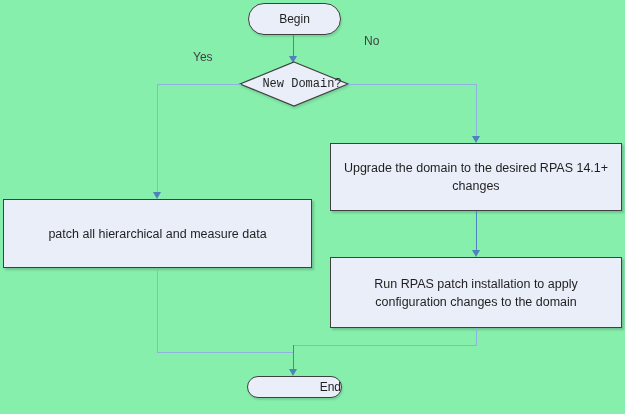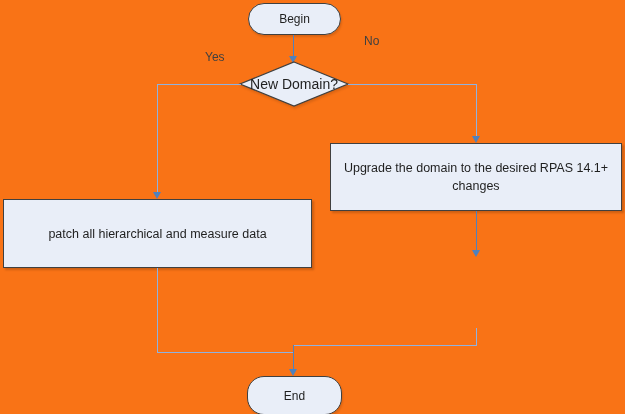--- a/index.html
+++ b/index.html
@@ -1,45 +1,45 @@
 <!DOCTYPE html>
 <html style="--shape-fill: #E9EEF8; --shape-border: #404040; --arrow: #4F81BD; --connector: #8FB2E0; --text: #1F1F1F; --label-text: #404040;"><head>
 <meta charset="utf-8">
 <style>
   html,body{margin:0;padding:0;background:#fff;}
   .canvas{
-    position:relative;width:625px;height:414px;background:#f97316;overflow:hidden;
+    position:relative;width:625px;height:414px;background:#86efac;overflow:hidden;
     font-family:"Liberation Sans","DejaVu Sans",sans-serif;
   }
   
   .node{
     position:absolute;box-sizing:border-box;
     background:var(--shape-fill,#E9EEF8);
     border:1px solid var(--shape-border,#404040);
     color:var(--text,#1F1F1F);
     display:flex;flex-direction:column;align-items:center;justify-content:center;
     text-align:center;
   }
   .oval{border-radius:17px;font-size:12px;box-shadow:1px 2px 2px rgba(0,0,0,0.12);}
   .rect{font-size:12.5px;line-height:18px;box-shadow:2px 2px 2px rgba(0,0,0,0.18);}
   .rect div{white-space:nowrap;}
   .begin{left:248px;top:3px;width:93px;height:32px;}
-  .end{left:247px;top:376px;width:95px;height:39px;}
+  .end{left:247px;top:376px;width:95px;height:22px;align-items:flex-end;}
   .build{left:3px;top:199px;width:309px;height:69px;}
   .upgrade{left:330px;top:143px;width:292px;height:68px;}
   .patch{left:330px;top:257px;width:292px;height:71px;}
   .decision{position:absolute;left:238px;top:61px;width:112px;height:46px;}
   .decision svg{position:absolute;left:0;top:0;filter:drop-shadow(1px 2px 1px rgba(0,0,0,0.12));}
   .decision .dlabel{
-    position:absolute;left:0;top:0;width:112px;height:46px;
+    position:absolute;left:8px;top:0;width:112px;height:46px;
     display:flex;align-items:center;justify-content:center;
-    font-size:14px;color:var(--text,#1F1F1F);
+    font-size:12px;color:var(--text,#1F1F1F);font-family:Liberation Mono, monospace;
   }
   .edge-label{position:absolute;font-size:12px;color:var(--label-text,#404040);}
-  .yes-label{left:193px;top:50px;margin-left:12px;}
+  .yes-label{left:193px;top:50px;}
   .no-label{left:364px;top:34px;}
   
   .vline,.hline{position:absolute;}
   .vline{width:1px;}
   .hline{height:1px;}
   .c-arrow{background:var(--arrow,#4F81BD);}
   .c-light{background:var(--connector,#8FB2E0);}
   .head{
     position:absolute;width:0;height:0;
     border-left:4px solid transparent;border-right:4px solid transparent;
@@ -97,20 +97,24 @@
   </div>
 
   <div class="node rect upgrade">
     <div>Upgrade the domain to the desired RPAS 14.1+</div>
     <div>changes</div>
   </div>
 
   <div class="vline c-arrow e-up-patch"></div>
   <div class="head h-up-patch"></div>
 
+  <div class="node rect patch">
+    <div>Run RPAS patch installation to apply</div>
+    <div>configuration changes to the domain</div>
+  </div>
 
   <div class="vline c-light e-build-down"></div>
   <div class="hline c-light e-merge-left"></div>
   <div class="vline c-light e-patch-down"></div>
   <div class="hline c-light e-merge-right"></div>
   <div class="vline c-arrow e-final-v"></div>
   <div class="head h-final"></div>
 
   <div class="node oval end">
     <span>End</span>

